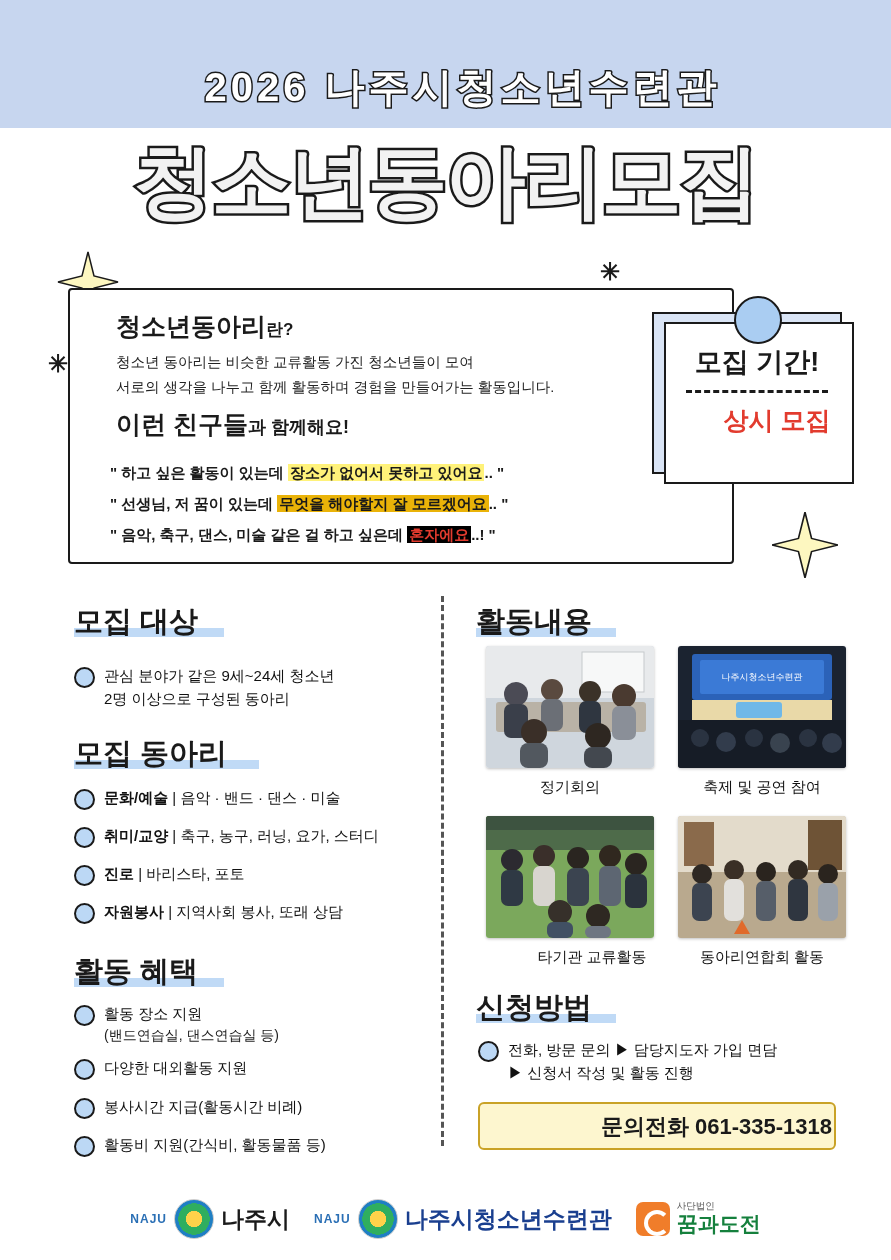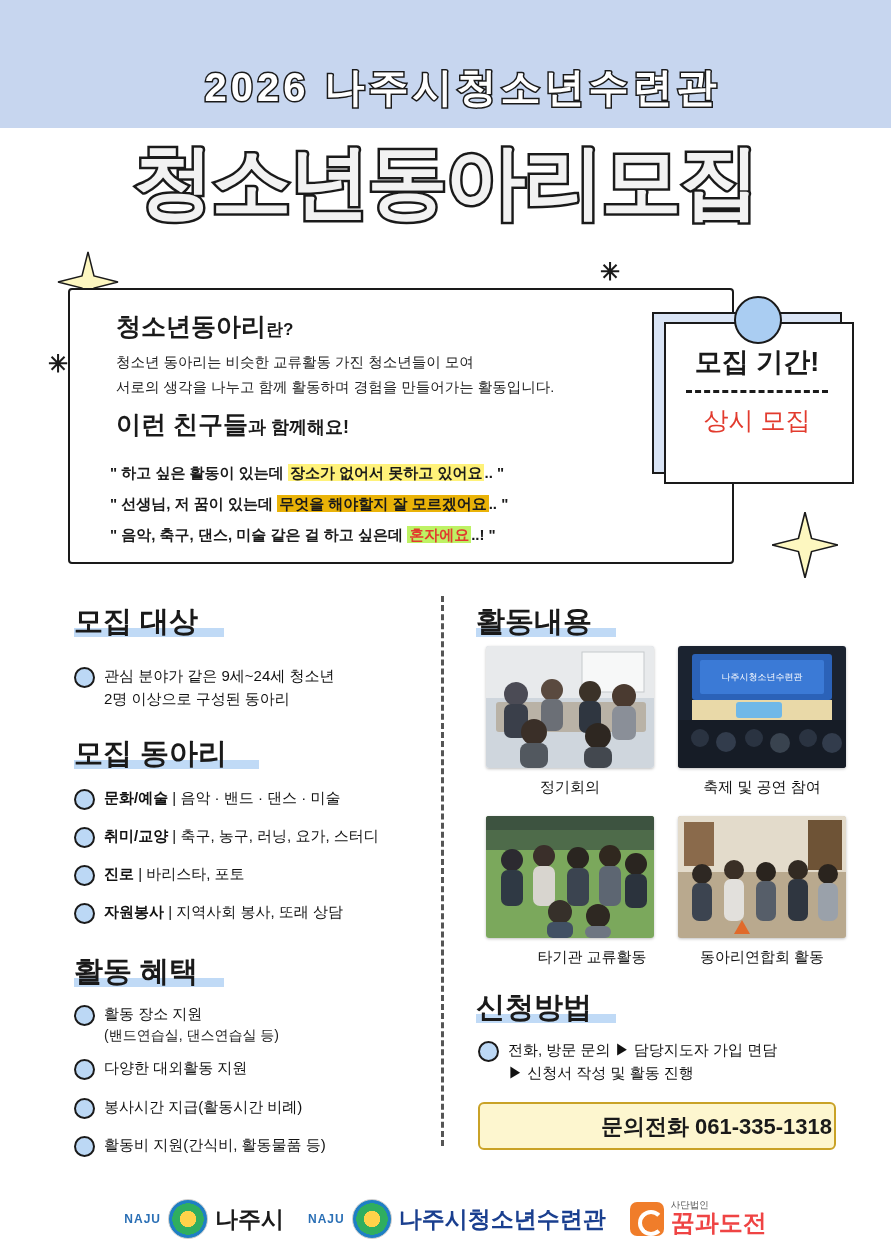--- a/index.html
+++ b/index.html
@@ -52,41 +52,41 @@
     position:absolute;left:116px;top:408px;
     font-size:25px;font-weight:bold;color:#1a1a1a;
   }
   .info-h2 .sm{font-size:18px;}
   .quotes{
     position:absolute;left:110px;top:458px;
     font-size:15px;line-height:2.05;font-weight:bold;color:#1a1a1a;
   }
   .hl{background:#fff27a;padding:0 2px;}
   .hl-b{background:#eab308;padding:0 2px;}
-  .hl-r{color:#e23b2e;background:#bef264;padding:0 2px;}
+  .hl-r{color:#e23b2e;background:#000000;padding:0 2px;}
   
   .period-shadow{
     position:absolute;left:652px;top:312px;width:186px;height:158px;
     background:#d9e4f5;border:2px solid #1a1a1a;
   }
   .period-card{
     position:absolute;left:664px;top:322px;width:186px;height:158px;
     background:#ffffff;border:2px solid #1a1a1a;
   }
   .period-title{
     position:absolute;left:664px;top:344px;width:186px;text-align:center;
     font-size:27px;font-weight:bold;color:#1a1a1a;
   }
   .period-dash{
     position:absolute;left:686px;top:390px;width:142px;
     border-top:3px dashed #1a1a1a;
   }
   .period-value{
-    position:absolute;left:664px;top:404px;width:186px;text-align:center;
-    font-size:25px;font-weight:normal;color:#e23b2e;
+    position:absolute;left:684px;top:404px;width:186px;text-align:center;
+    font-size:25px;font-weight:bold;color:#e23b2e;
   }
   .period-dot{
     position:absolute;left:734px;top:296px;width:44px;height:44px;border-radius:50%;
     background:#aacdf2;border:2px solid #1a1a1a;
   }
   
   .sparkle{position:absolute;}
   .sp1{left:56px;top:250px;}
   .sp2{left:770px;top:510px;}
   .tick{position:absolute;font-size:24px;color:#1a1a1a;font-weight:bold;}
@@ -142,21 +142,21 @@
   .logo-t2{font-size:23px;font-weight:bold;color:#1a3f8f;}
   .logo-sq{
     width:34px;height:34px;border-radius:7px;background:#f07d2a;
     position:relative;
   }
   .logo-sq:after{
     content:"";position:absolute;left:8px;top:8px;width:18px;height:18px;
     border-radius:50%;border:4px solid #fff;border-right-color:transparent;
   }
   .logo-small{font-size:9.5px;color:#555;}
-  .logo-kkum{font-size:24px;font-weight:bold;color:#ef4444;font-family:Liberation Mono, monospace;}
+  .logo-kkum{font-size:21px;font-weight:bold;color:#15803d;}
 </style>
 </head>
 <body>
 
 <div class="header-band"></div>
 <div class="header-title">2026 나주시청소년수련관</div>
 <div class="big-title">청소년동아리모집</div>
 
 <svg class="sparkle sp1" width="64" height="64" viewBox="0 0 64 64">
   <path d="M32 2 L38 26 L62 32 L38 38 L32 62 L26 38 L2 32 L26 26 Z" fill="#fdf7c0" stroke="#1a1a1a" stroke-width="1.5"></path>

